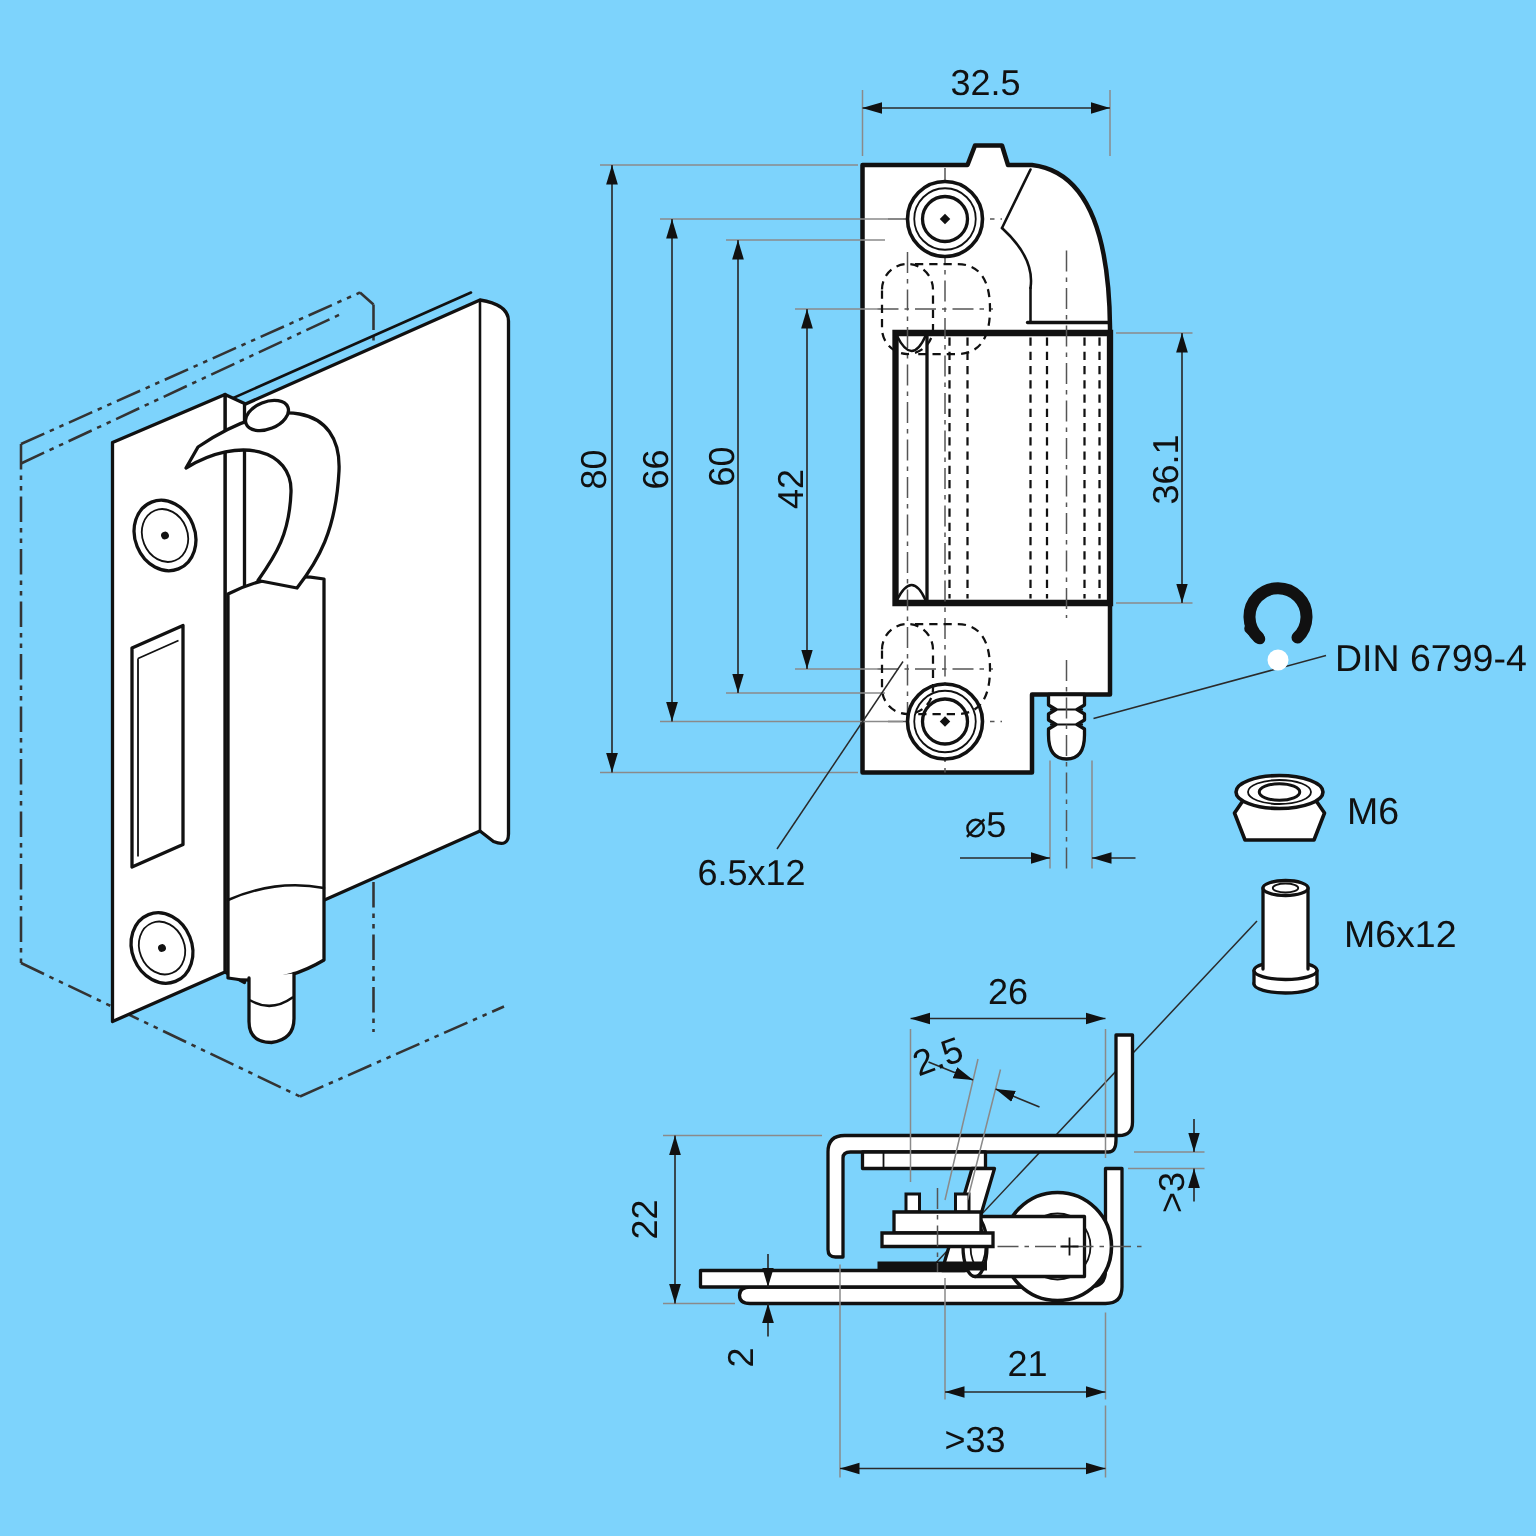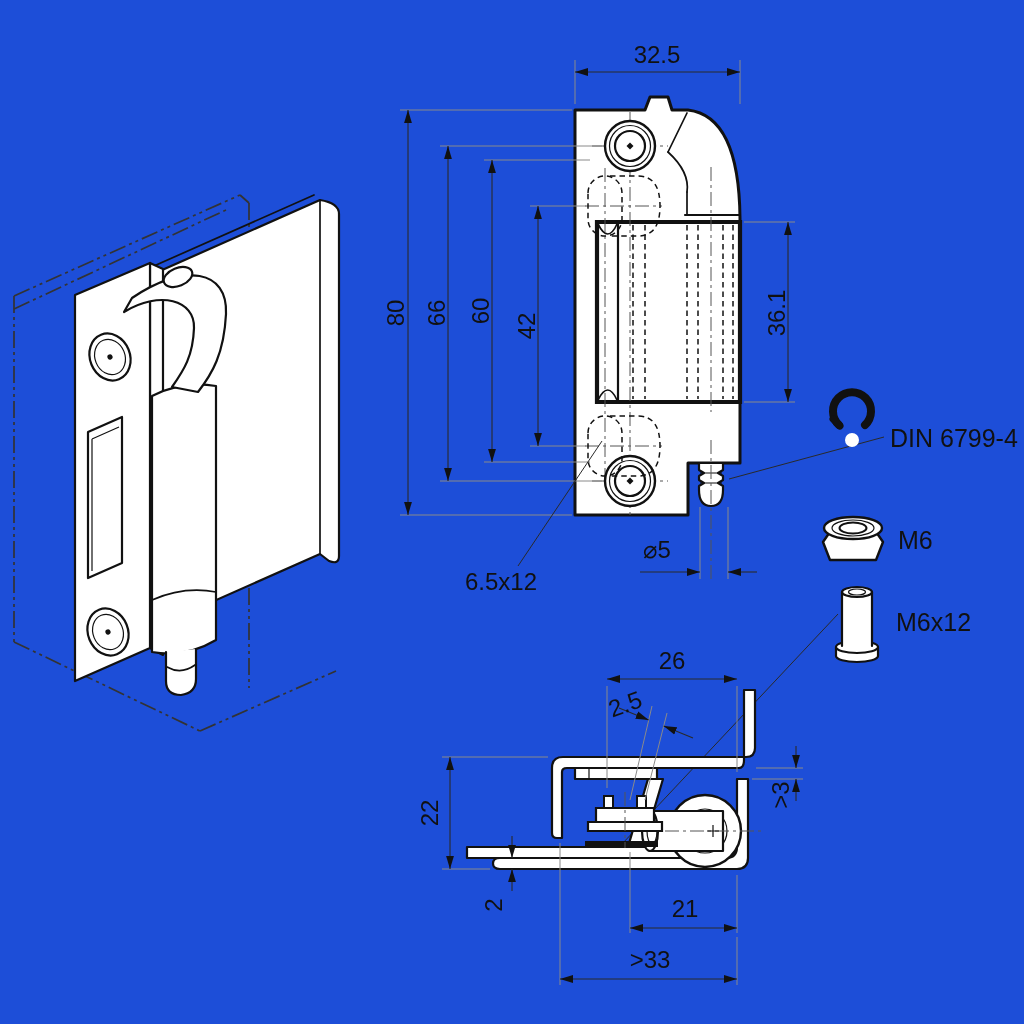--- a/index.html
+++ b/index.html
@@ -1,16 +1,16 @@
 <!DOCTYPE html>
 <html><head>
 <meta charset="utf-8">
 <style>
   html,body{margin:0;padding:0;background:#fff;}
-  .stage{width:1024px;height:1024px;background:#1d4ed8;position:relative;overflow:hidden;}
+  .stage{width:1024px;height:1024px;background:#7dd3fc;position:relative;overflow:hidden;}
   svg text{font-family:"Liberation Sans","DejaVu Sans",sans-serif;fill:#111;}
   .dimtxt{font-size:24px;}
   .calltxt{font-size:25px;}
   .o2{fill:none;stroke:#111;stroke-width:2.2;stroke-linecap:round;stroke-linejoin:round;}
   .o18{fill:none;stroke:#111;stroke-width:1.7;stroke-linecap:round;}
   .o3{stroke:#111;stroke-width:3;stroke-linejoin:round;}
   .o45{fill:none;stroke:#111;stroke-width:4.2;stroke-linejoin:miter;}
   .wh{fill:#ffffff;}
   .ext{stroke:#8a8a8a;stroke-width:1;fill:none;}
   .dim{stroke:#2a2a2a;stroke-width:1.1;fill:none;marker-start:url(#arr);marker-end:url(#arr);}

